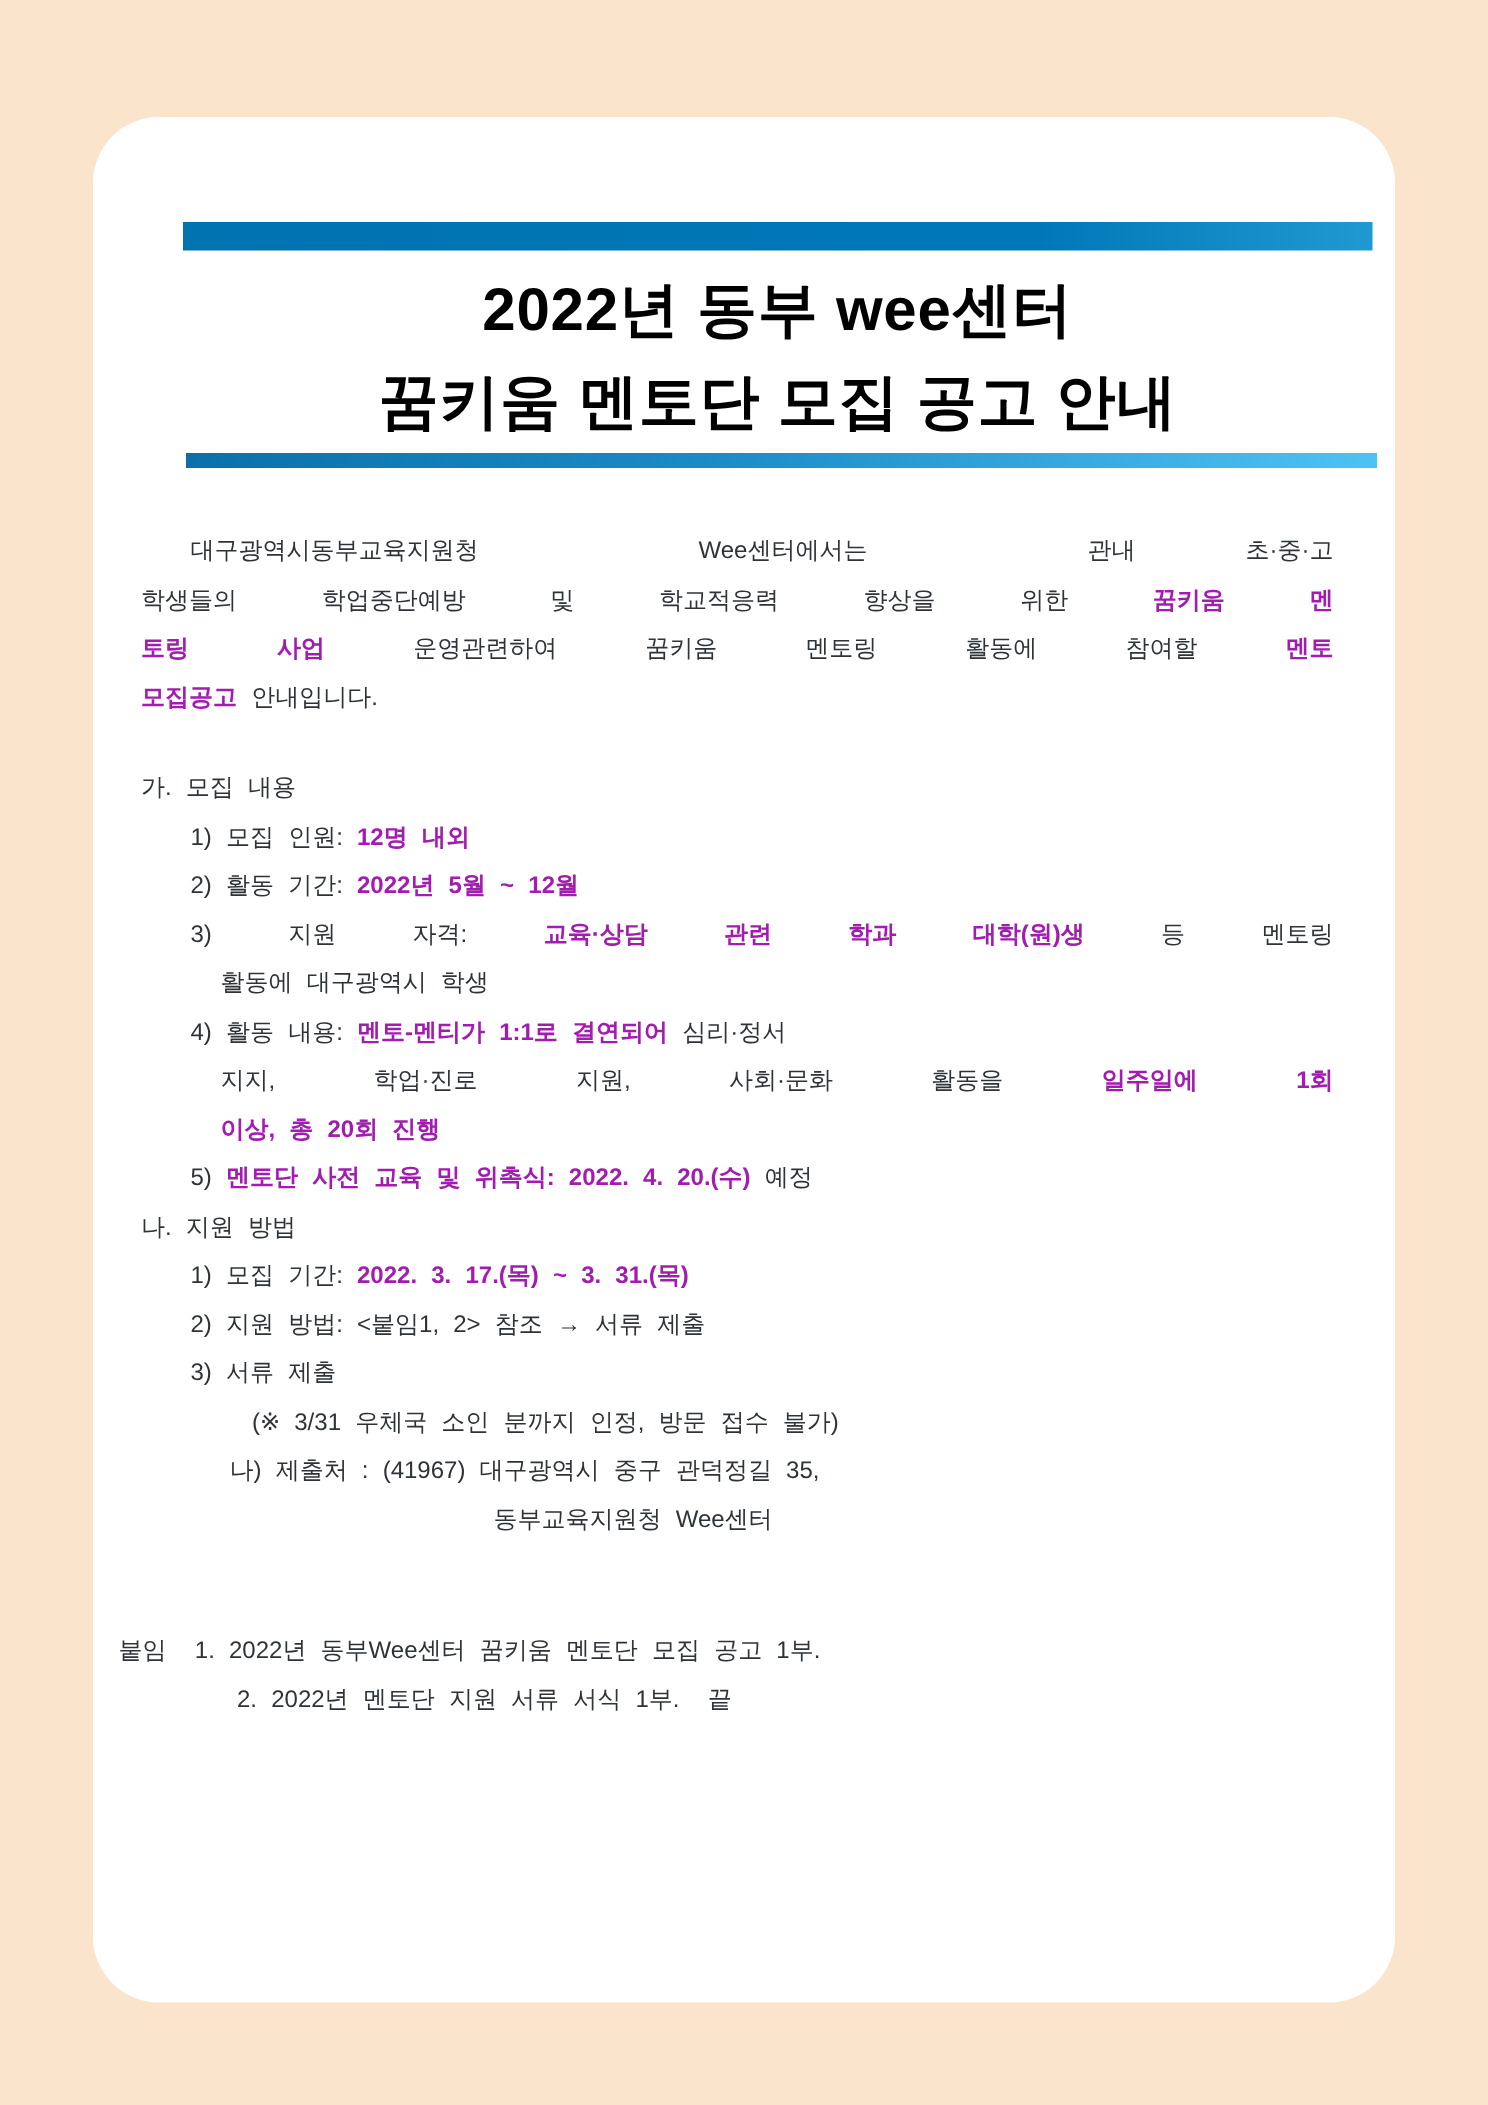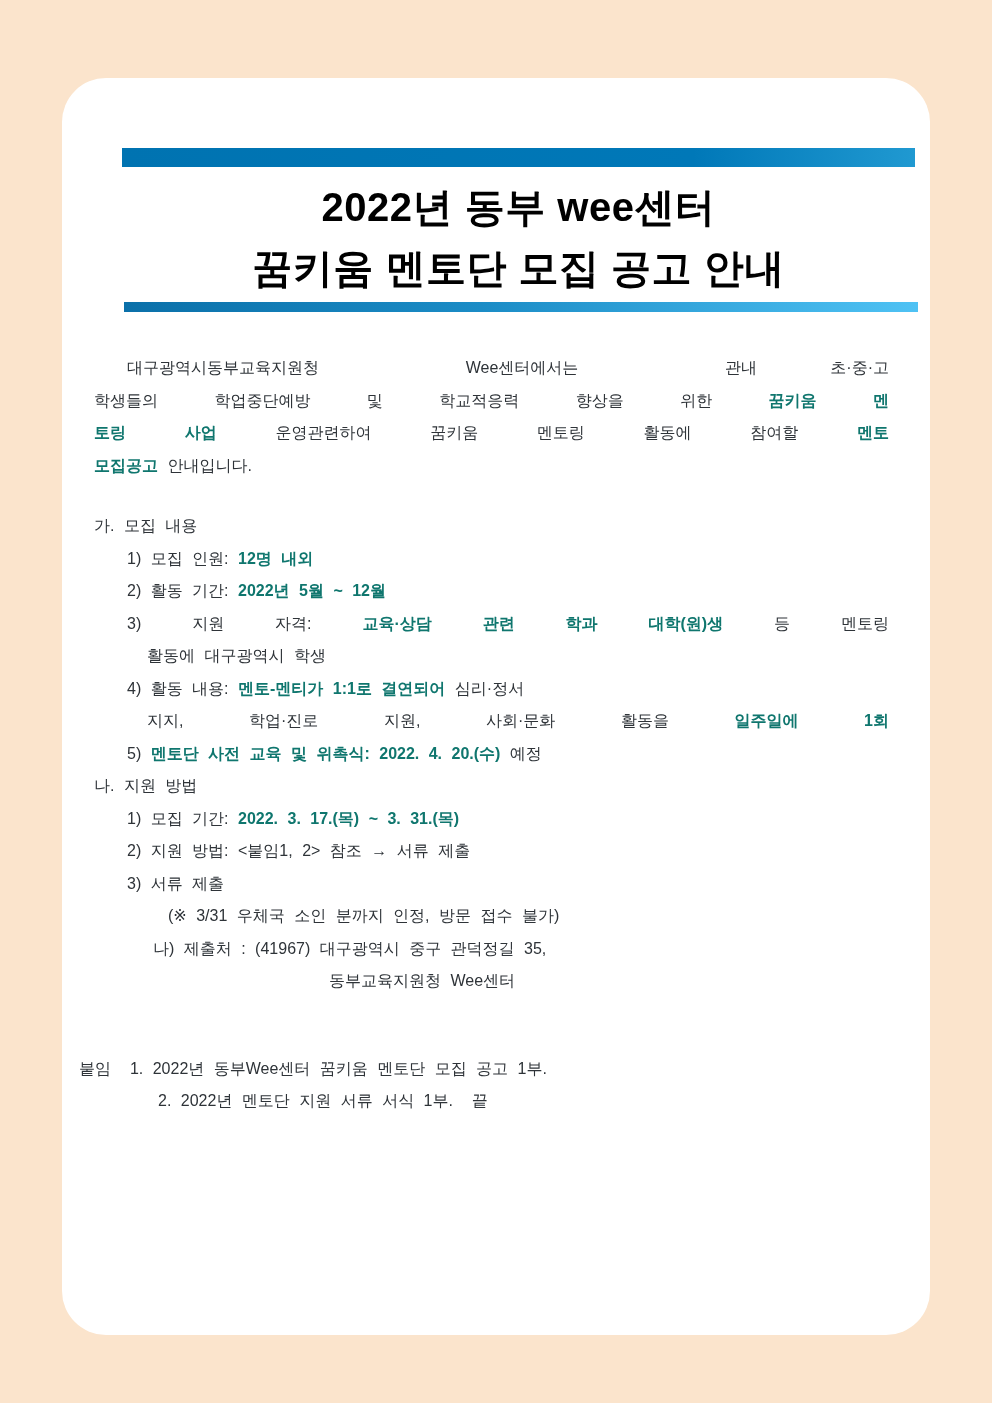--- a/index.html
+++ b/index.html
@@ -54,21 +54,21 @@
     line-height: 32.5px;
   }
   .intro { margin-top: 40px; width: 843px; }
   .sections { margin-top: 28px; }
   .attachments { margin-top: 55px; }
   .tline {
     width: 795px;
     white-space: normal;
     word-spacing: 5px;
   }
-  .tline .b { font-weight: 700; color: #0f766e; }
+  .tline .b { font-weight: 700; color: #a21caf; }
   .fill { text-align: justify; text-align-last: justify; }
   .ind0 { padding-left: 0; }
   .ind1 { padding-left: 33px; }
   .ind2 { padding-left: 53px; }
   .ind3 { padding-left: 59px; }
   .ind4 { padding-left: 74px; }
   .ind5 { padding-left: 235px; }
   .ind6 { margin-left: -15px; }
   .ind7 { padding-left: 64px; }
 </style>
@@ -95,20 +95,21 @@
           <div class="tline ind0"><span class="b">모집공고</span><span> 안내입니다.</span></div>
         </div>
       <div class="sections" id="sections">
           <div class="tline ind0"><span>가. 모집 내용</span></div>
           <div class="tline ind1"><span>1) 모집 인원: </span><span class="b">12명 내외</span></div>
           <div class="tline ind1"><span>2) 활동 기간: </span><span class="b">2022년 5월 ~ 12월</span></div>
           <div class="tline ind1 fill"><span>3) 지원 자격: </span><span class="b">교육·상담 관련 학과 대학(원)생</span><span> 등 멘토링</span></div>
           <div class="tline ind2"><span>활동에 대구광역시 학생</span></div>
           <div class="tline ind1"><span>4) 활동 내용: </span><span class="b">멘토-멘티가 1:1로 결연되어</span><span> 심리·정서</span></div>
           <div class="tline ind2 fill"><span>지지, 학업·진로 지원, 사회·문화 활동을 </span><span class="b">일주일에 1회</span></div>
+          <div class="tline ind2"><span class="b">이상, 총 20회 진행</span></div>
           <div class="tline ind1"><span>5) </span><span class="b">멘토단 사전 교육 및 위촉식: 2022. 4. 20.(수)</span><span> 예정</span></div>
           <div class="tline ind0"><span>나. 지원 방법</span></div>
           <div class="tline ind1"><span>1) 모집 기간: </span><span class="b">2022. 3. 17.(목) ~ 3. 31.(목)</span></div>
           <div class="tline ind1"><span>2) 지원 방법: &lt;붙임1, 2&gt; 참조 → 서류 제출</span></div>
           <div class="tline ind1"><span>3) 서류 제출</span></div>
           <div class="tline ind4"><span>(※ 3/31 우체국 소인 분까지 인정, 방문 접수 불가)</span></div>
           <div class="tline ind3"><span>나) 제출처 : (41967) 대구광역시 중구 관덕정길 35,</span></div>
           <div class="tline ind5"><span>동부교육지원청 Wee센터</span></div>
         </div>
       <div class="attachments" id="attachments">

